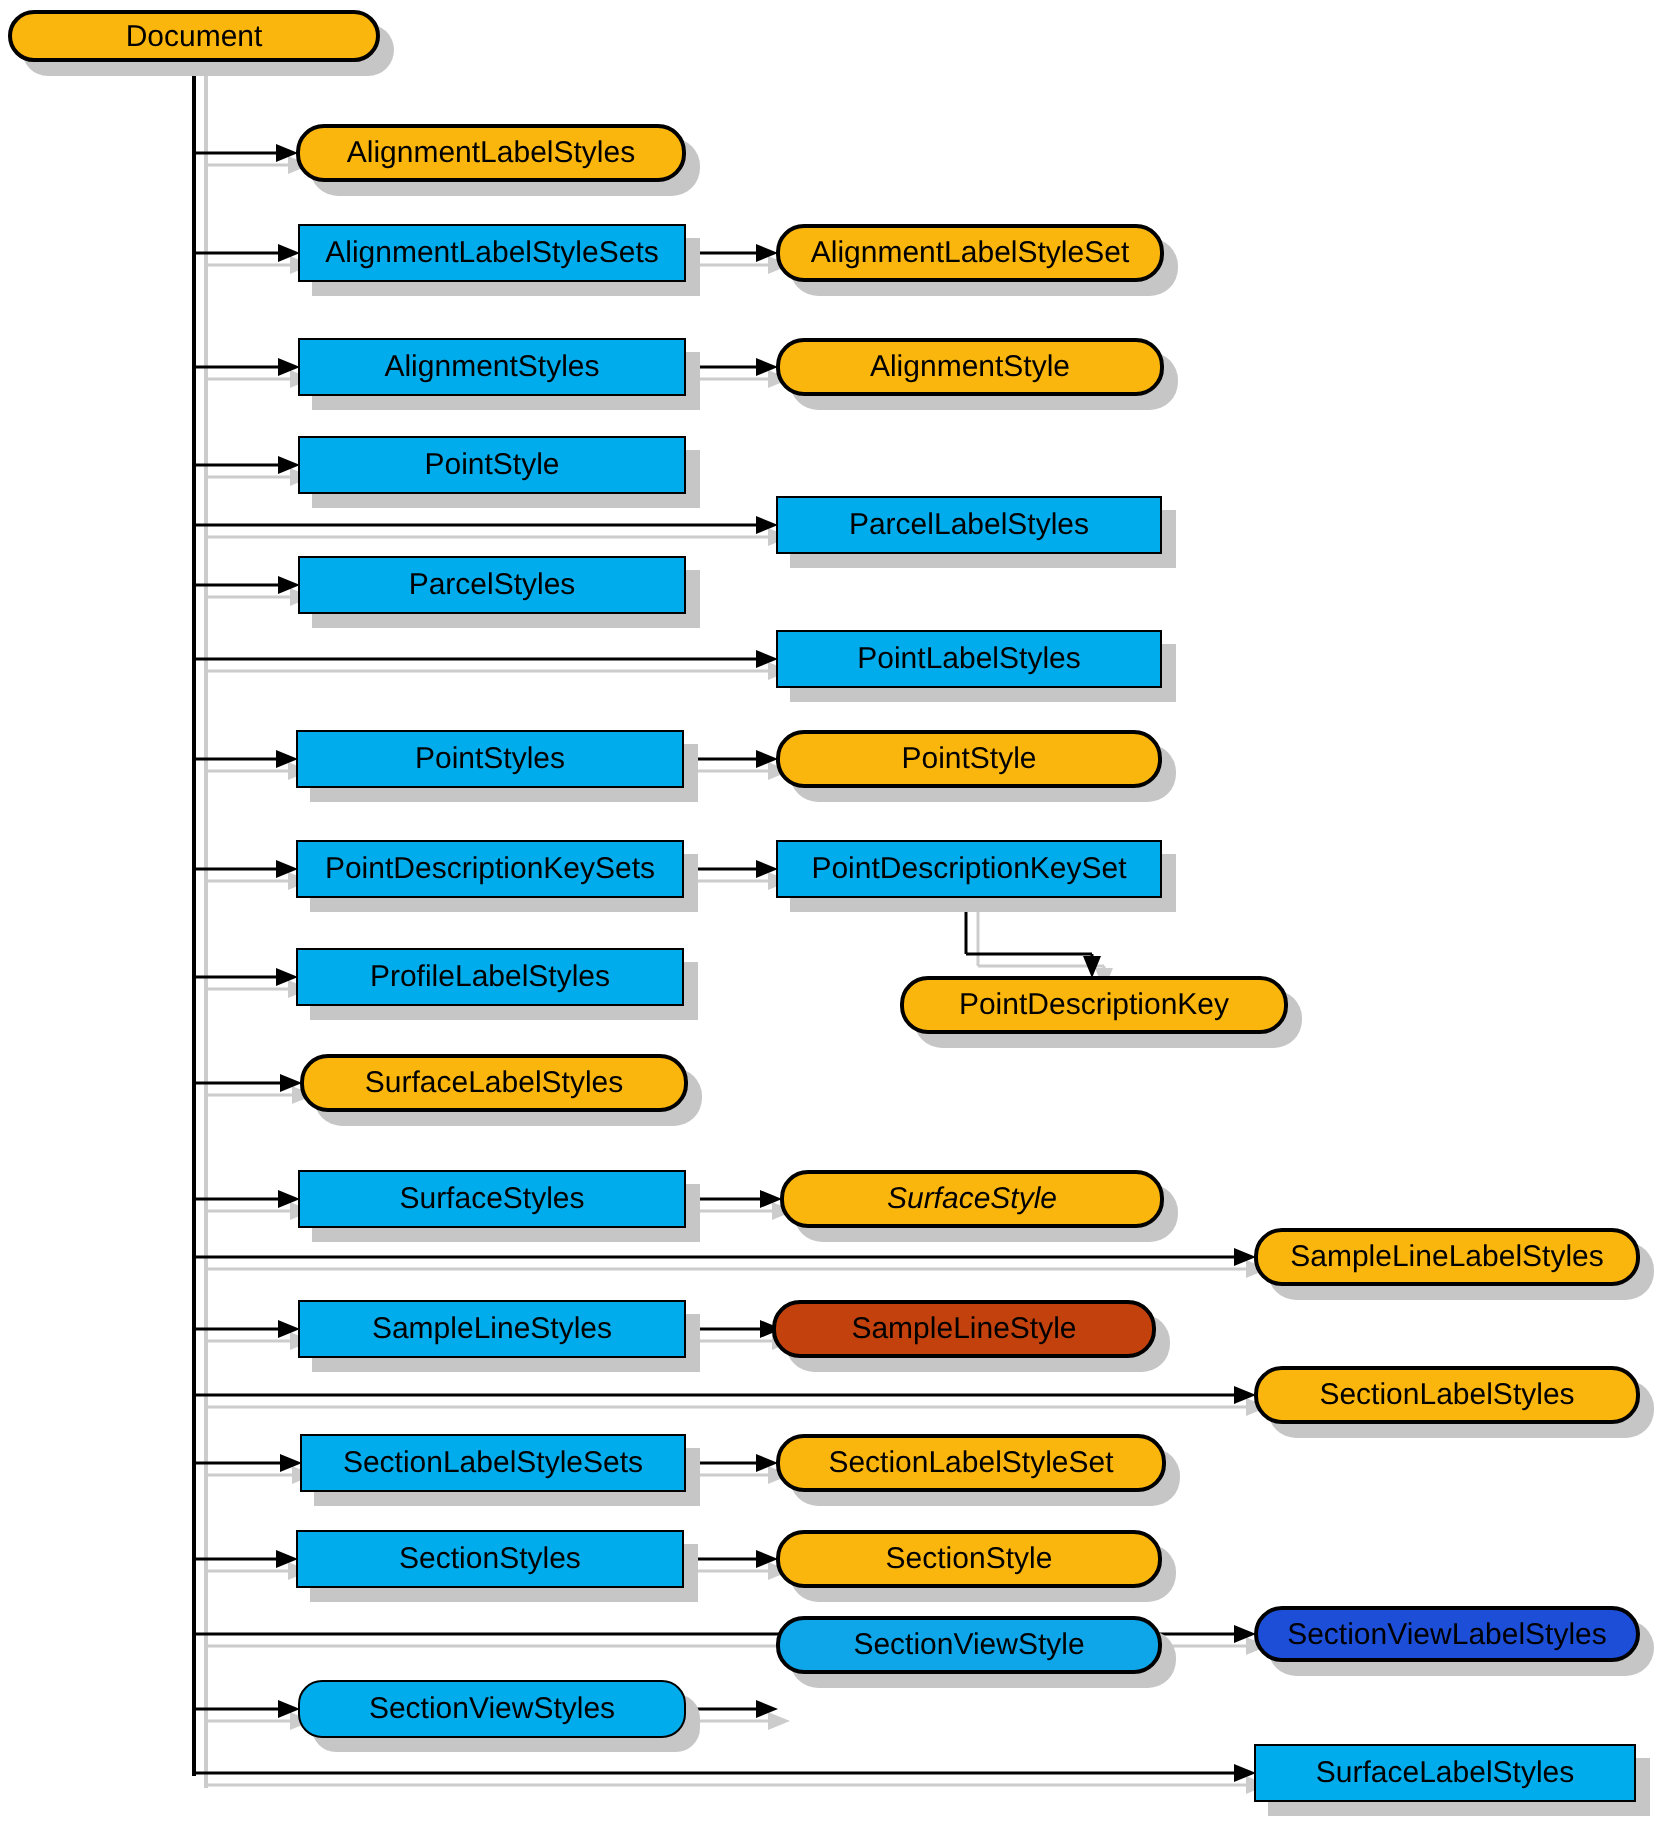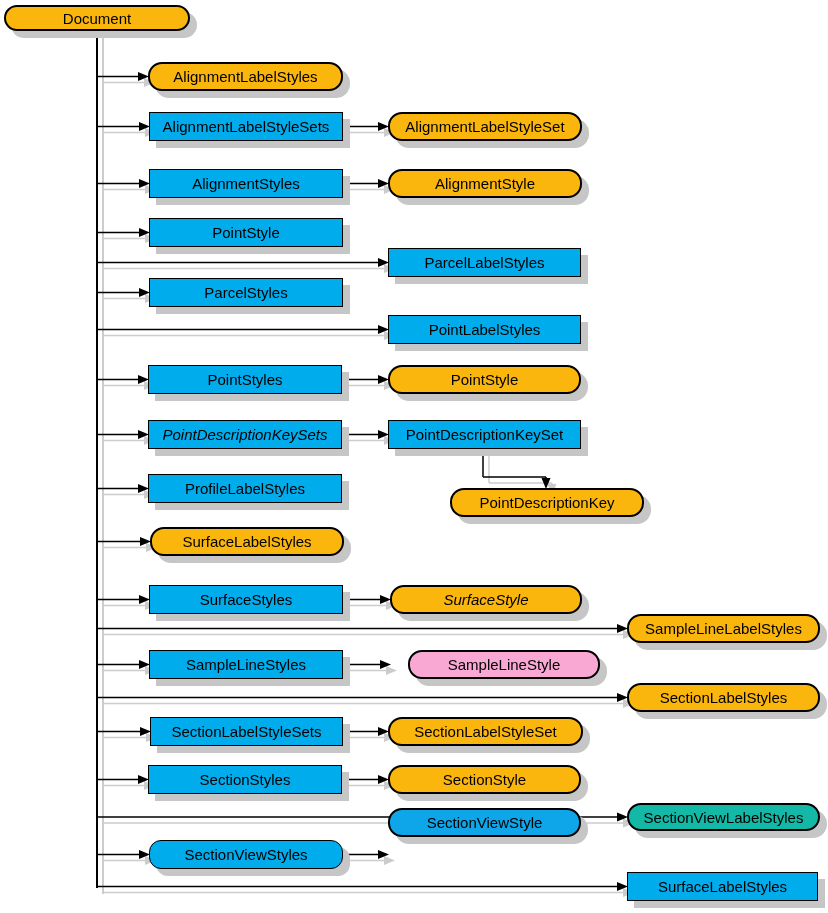--- a/index.html
+++ b/index.html
@@ -208,21 +208,21 @@
       </div>
       <div class="node rect" style="left: 388px; top: 315px; width: 193px; height: 29px; background: rgb(0, 172, 236); border-color: rgb(0, 0, 0);">
         <span>PointLabelStyles</span>
       </div>
       <div class="node rect" style="left: 148px; top: 365px; width: 194px; height: 29px; background: rgb(0, 172, 236); border-color: rgb(0, 0, 0);">
         <span>PointStyles</span>
       </div>
       <div class="node pill" style="left: 388px; top: 365px; width: 193px; height: 29px; background: rgb(251, 182, 14); border-color: rgb(0, 0, 0);">
         <span>PointStyle</span>
       </div>
-      <div class="node rect" style="left: 148px; top: 420px; width: 194px; height: 29px; background: rgb(0, 172, 236); border-color: rgb(0, 0, 0); font-style: italic;">
+      <div class="node rect" style="left: 148px; top: 420px; width: 194px; height: 29px; background: rgb(0, 172, 236); border-color: rgb(0, 0, 0);">
         <span>PointDescriptionKeySets</span>
       </div>
       <div class="node rect" style="left: 388px; top: 420px; width: 193px; height: 29px; background: rgb(0, 172, 236); border-color: rgb(0, 0, 0);">
         <span>PointDescriptionKeySet</span>
       </div>
       <div class="node rect" style="left: 148px; top: 474px; width: 194px; height: 29px; background: rgb(0, 172, 236); border-color: rgb(0, 0, 0);">
         <span>ProfileLabelStyles</span>
       </div>
       <div class="node pill" style="left: 450px; top: 488px; width: 194px; height: 29px; background: rgb(251, 182, 14); border-color: rgb(0, 0, 0);">
         <span>PointDescriptionKey</span>
@@ -235,39 +235,39 @@
       </div>
       <div class="node pill" style="left: 390px; top: 585px; width: 192px; height: 29px; background: rgb(251, 182, 14); border-color: rgb(0, 0, 0); font-style: italic;">
         <span>SurfaceStyle</span>
       </div>
       <div class="node pill" style="left: 627px; top: 614px; width: 193px; height: 29px; background: rgb(251, 182, 14); border-color: rgb(0, 0, 0);">
         <span>SampleLineLabelStyles</span>
       </div>
       <div class="node rect" style="left: 149px; top: 650px; width: 194px; height: 29px; background: rgb(0, 172, 236); border-color: rgb(0, 0, 0);">
         <span>SampleLineStyles</span>
       </div>
-      <div class="node pill" style="left: 408px; top: 650px; width: 192px; height: 29px; background: #f9a8d4; border-color: rgb(0, 0, 0);">
+      <div class="node pill" style="left: 386px; top: 650px; width: 192px; height: 29px; background: #c2410c; border-color: rgb(0, 0, 0);">
         <span>SampleLineStyle</span>
       </div>
       <div class="node pill" style="left: 627px; top: 683px; width: 193px; height: 29px; background: rgb(251, 182, 14); border-color: rgb(0, 0, 0);">
         <span>SectionLabelStyles</span>
       </div>
       <div class="node rect" style="left: 150px; top: 717px; width: 193px; height: 29px; background: rgb(0, 172, 236); border-color: rgb(0, 0, 0);">
         <span>SectionLabelStyleSets</span>
       </div>
       <div class="node pill" style="left: 388px; top: 717px; width: 195px; height: 29px; background: rgb(251, 182, 14); border-color: rgb(0, 0, 0);">
         <span>SectionLabelStyleSet</span>
       </div>
       <div class="node rect" style="left: 148px; top: 765px; width: 194px; height: 29px; background: rgb(0, 172, 236); border-color: rgb(0, 0, 0);">
         <span>SectionStyles</span>
       </div>
       <div class="node pill" style="left: 388px; top: 765px; width: 193px; height: 29px; background: rgb(251, 182, 14); border-color: rgb(0, 0, 0);">
         <span>SectionStyle</span>
       </div>
-      <div class="node pill" style="left: 627px; top: 803px; width: 193px; height: 28px; background: #14b8a6; border-color: rgb(0, 0, 0);">
+      <div class="node pill" style="left: 627px; top: 803px; width: 193px; height: 28px; background: #1d4ed8; border-color: rgb(0, 0, 0);">
         <span>SectionViewLabelStyles</span>
       </div>
       <div class="node rect" style="left: 149px; top: 840px; width: 194px; height: 29px; background: rgb(0, 172, 236); border-color: rgb(0, 0, 0); border-radius: 12px;">
         <span>SectionViewStyles</span>
       </div>
       <div class="node pill" style="left: 388px; top: 808px; width: 193px; height: 29px; background: #0ea5e9; border-color: rgb(0, 0, 0);">
         <span>SectionViewStyle</span>
       </div>
       <div class="node rect" style="left: 627px; top: 872px; width: 191px; height: 29px; background: rgb(0, 172, 236); border-color: rgb(0, 0, 0);">
         <span>SurfaceLabelStyles</span>

